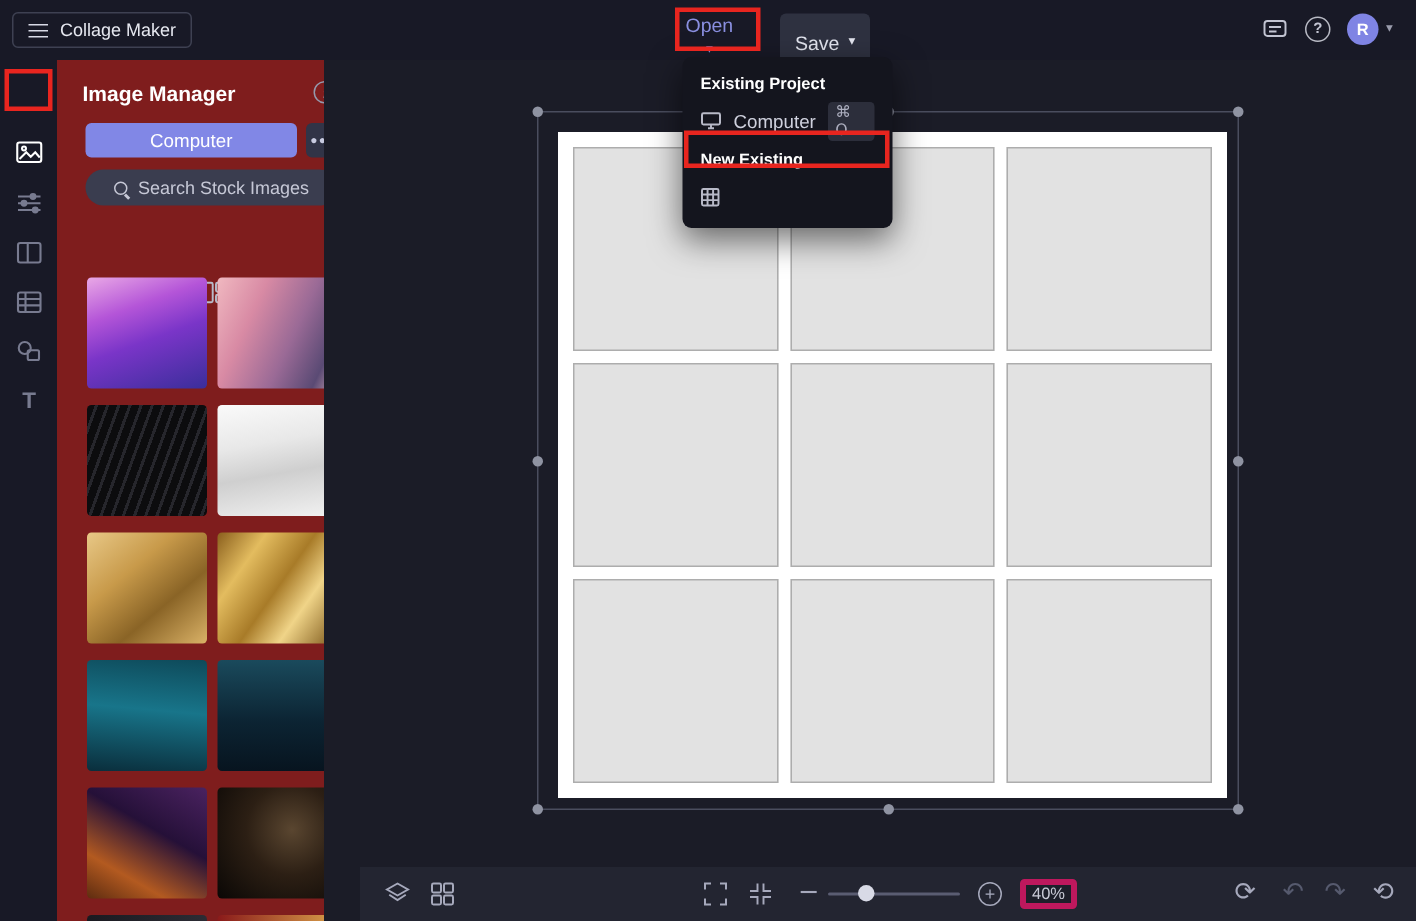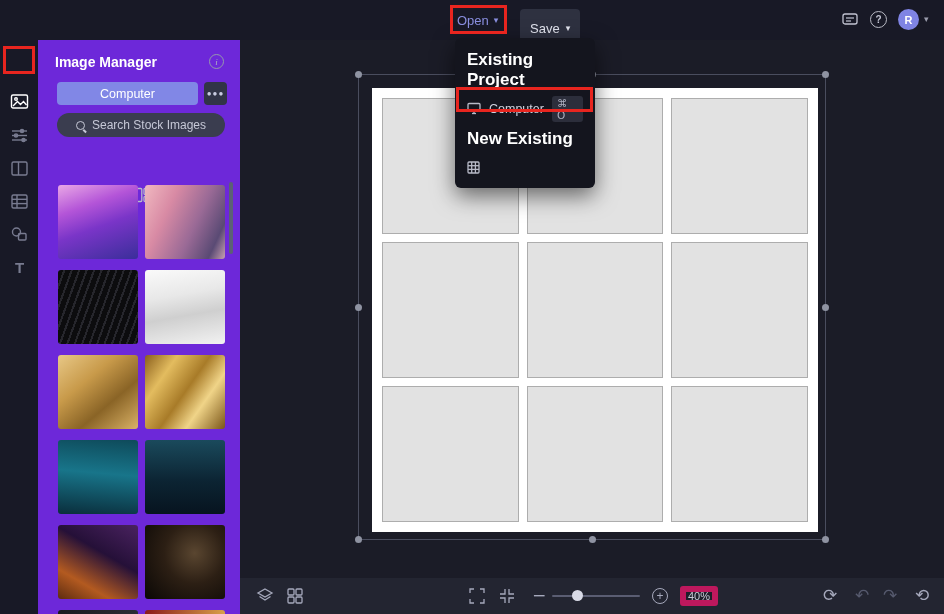--- a/index.html
+++ b/index.html
@@ -4,37 +4,37 @@
 <style>
   * { margin:0; padding:0; box-sizing:border-box; }
   html,body { width:944px; height:614px; background:#1b1c27; font-family:"Liberation Sans", sans-serif; }
   #app { position:relative; width:944px; height:614px; overflow:hidden; background:#1b1c27; }
 
   
   .topbar { position:absolute; left:0; top:0; width:944px; height:40px; background:#181926; z-index:5; }
   .app-badge { position:absolute; left:8px; top:8px; height:24px; padding:0 10px; border:1px solid #3e4152; border-radius:4px; display:flex; align-items:center; gap:8px; color:#e6e8f0; font-size:12px; }
   .hamburger { width:13px; height:9px; border-top:1.5px solid #d8dae6; border-bottom:1.5px solid #d8dae6; position:relative; }
   .hamburger::after { content:''; position:absolute; left:0; right:0; top:3.2px; height:1.5px; background:#d8dae6; }
-  .open-btn { position:absolute; left:457px; top:9px; height:22px; display:flex; align-items:center; gap:5px; color:#8a8fe0; font-size:13px; cursor:pointer; }
+  .open-btn { position:absolute; left:457px; top:9px; height:22px; display:flex; align-items:center; gap:5px; color:#8a8fe0; font-size:13px; cursor:pointer;flex-direction:column; }
   .save-btn { position:absolute; left:520px; top:9px; height:38px; padding:0 10px; background:#2e3140; border-radius:4px; color:#e2e4ee; font-size:13px; display:flex; gap:6px; align-items:center; cursor:pointer; }
   .caret { font-size:9px; line-height:1; font-family:"DejaVu Sans", sans-serif; }
   .icon-btn { position:absolute; color:#c2c4d2; cursor:pointer; }
   .circle-glyph { width:17px; height:17px; border:1.4px solid #b8bac4; border-radius:50%; display:flex; align-items:center; justify-content:center; font-size:10px; font-weight:bold; color:#c2c4d2; }
   .avatar { position:absolute; left:898px; top:9px; width:21px; height:21px; border-radius:50%; background:#7f84e4; color:#fff; font-size:11px; font-weight:bold; display:flex; align-items:center; justify-content:center; cursor:pointer; }
   .avatar-caret { position:absolute; left:924px; top:15px; color:#9a9cac; }
 
   
   .rail { position:absolute; left:0; top:40px; width:38px; height:574px; background:#181926; z-index:4; }
   .rail-icon { position:absolute; left:10px; width:19px; height:19px; color:#787b90; cursor:pointer; display:flex; align-items:center; justify-content:center; }
   .rail-icon.active { color:#ffffff; }
   .rail-icon svg { stroke:currentColor; fill:none; stroke-width:1.4; }
   .text-tool { font-size:15px; font-weight:bold; }
 
   
-  .panel { position:absolute; left:38px; top:40px; width:202px; height:574px; background:#6d28d9; overflow:hidden; z-index:4; }
+  .panel { position:absolute; left:38px; top:40px; width:178px; height:574px; background:#7f1d1d; overflow:hidden; z-index:4; }
   .panel-title { position:absolute; left:17px; top:14px; font-size:14px; font-weight:600; color:#fff; }
   .info-icon { position:absolute; left:171px; top:14px; width:15px; height:15px; border:1.2px solid #9599ac; border-radius:50%; color:#aeb1c2; font-size:9px; display:flex; align-items:center; justify-content:center; font-style:italic; font-family:"Liberation Serif", serif; }
   .computer-btn { position:absolute; left:19px; top:42px; width:141px; height:23px; background:#8187e6; border-radius:4px; color:#fff; font-size:12.5px; display:flex; align-items:center; justify-content:center; cursor:pointer; }
   .more-btn { position:absolute; left:166px; top:42px; width:23px; height:23px; background:#313447; border-radius:4px; color:#c8cbe0; font-size:8px; letter-spacing:1px; display:flex; align-items:center; justify-content:center; cursor:pointer; }
   .search-box { position:absolute; left:19px; top:73px; width:168px; height:24px; background:#3a3d4f; border-radius:12px; display:flex; align-items:center; justify-content:center; gap:7px; color:#c6c8d6; font-size:12px; cursor:text; }
   .mag { width:9px; height:9px; border:1.5px solid #c6c8d6; border-radius:50%; position:relative; flex:0 0 auto; }
   .mag::after { content:''; position:absolute; left:7px; top:7px; width:4px; height:1.5px; background:#c6c8d6; transform:rotate(45deg); transform-origin:0 0; }
   .tool-row-icon { position:absolute; top:146px; width:18px; height:18px; color:#b8bac8; cursor:pointer; }
   .tool-row-icon svg { stroke:currentColor; fill:none; stroke-width:1.3; }
   .thumb-grid { position:absolute; left:20px; top:145px; width:167px; display:flex; flex-wrap:wrap; gap:11px 7px; }
@@ -43,46 +43,50 @@
 
   
   .workspace { position:absolute; left:240px; top:40px; width:704px; height:574px; background:#1b1c27; }
   .sel-frame { position:absolute; left:118px; top:34px; width:468px; height:466px; border:1px solid #4a4d5e; }
   .handle { position:absolute; width:7px; height:7px; border-radius:50%; background:#8f93a2; cursor:pointer; }
   .canvas { position:absolute; left:132px; top:48px; width:446px; height:444px; background:#ffffff; display:grid; grid-template-columns:repeat(3,1fr); grid-template-rows:repeat(3,1fr); gap:8px; padding:10px; }
   .cell { background:#e2e2e2; border:1px solid #adadad; cursor:pointer; }
 
   
   .menu { position:absolute; left:455px; top:38px; width:140px; background:#14151e; border-radius:6px; box-shadow:0 8px 22px rgba(0,0,0,0.55); padding:4px 0 8px 0; z-index:20; }
-  .menu-header { padding:8px 12px 6px 12px; font-size:17px; font-weight:bold; color:#fff; }
+  .menu-header { padding:8px 12px 6px 12px; font-size:11px; font-weight:bold; color:#fff; }
   .menu-item { height:25px; padding:0 12px; display:flex; align-items:center; gap:8px; color:#cfd1de; font-size:12.5px; cursor:pointer; }
   .menu-item svg { stroke:#b8bac8; fill:none; stroke-width:1.3; flex:0 0 auto; }
   .shortcut { margin-left:auto; background:#2c2e3b; border-radius:3px; padding:1px 5px; font-size:10.5px; color:#aeb0c0; font-family:"DejaVu Sans", sans-serif; }
   .befunky-logo { width:13px; height:13px; border-radius:50% 50% 50% 4px; background:linear-gradient(140deg,#f8b53a 10%,#ef4e23 80%); flex:0 0 auto; }
 
   
   .bottombar { position:absolute; left:240px; top:578px; width:704px; height:36px; background:#232531; z-index:6; }
   .bb-icon { position:absolute; width:18px; height:18px; top:9px; color:#a6a9bc; cursor:pointer; display:flex; align-items:center; justify-content:center; }
   .bb-icon svg { stroke:currentColor; fill:none; stroke-width:1.3; }
   .bb-glyph { position:absolute; top:5px; font-size:17px; line-height:24px; color:#a6a9bc; cursor:pointer; font-family:"DejaVu Sans", sans-serif; }
   .bb-glyph.dim { color:#565a6e; }
   .slider-track { position:absolute; left:312px; top:17px; width:88px; height:2px; background:#5a5d72; border-radius:1px; cursor:pointer; }
   .slider-knob { position:absolute; left:20px; top:-5px; width:11px; height:11px; border-radius:50%; background:#d8dae6; cursor:pointer; }
   .plus-circle { position:absolute; left:412px; top:10px; width:16px; height:16px; border:1.2px solid #a6a9bc; border-radius:50%; color:#a6a9bc; font-size:12px; display:flex; align-items:center; justify-content:center; cursor:pointer; }
-  .zoom-box { position:absolute; left:440px; top:8px; width:38px; height:20px; background:#1d1f2a; border:6px solid #be185d; border-radius:3px; color:#c8cad6; font-size:11px; display:flex; align-items:center; justify-content:center; }
+  .zoom-box { position:absolute; left:440px; top:8px; width:38px; height:20px; background:#1d1f2a; border:4px solid #be185d; border-radius:3px; color:#c8cad6; font-size:11px; display:flex; align-items:center; justify-content:center; }
 
   
   .annotation { position:absolute; border:3px solid #e8251f; pointer-events:none; z-index:30; }
 </style>
 </head>
 <body>
 
 <div id="app">
 
   <div class="topbar">
+    <div class="app-badge">
+      <span class="hamburger"></span>
+      <span>Collage Maker</span>
+    </div>
 
     <div class="open-btn">
       <span>Open</span>
       <span class="caret">▾</span>
     </div>
 
     <div class="save-btn">
       <span>Save</span>
       <span class="caret">▾</span>
     </div>

